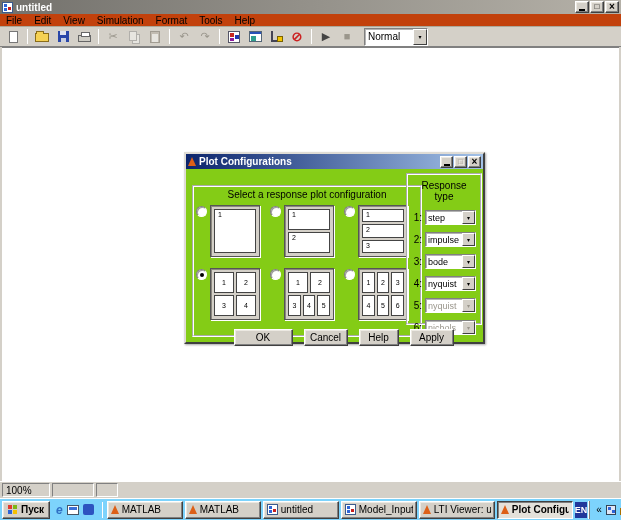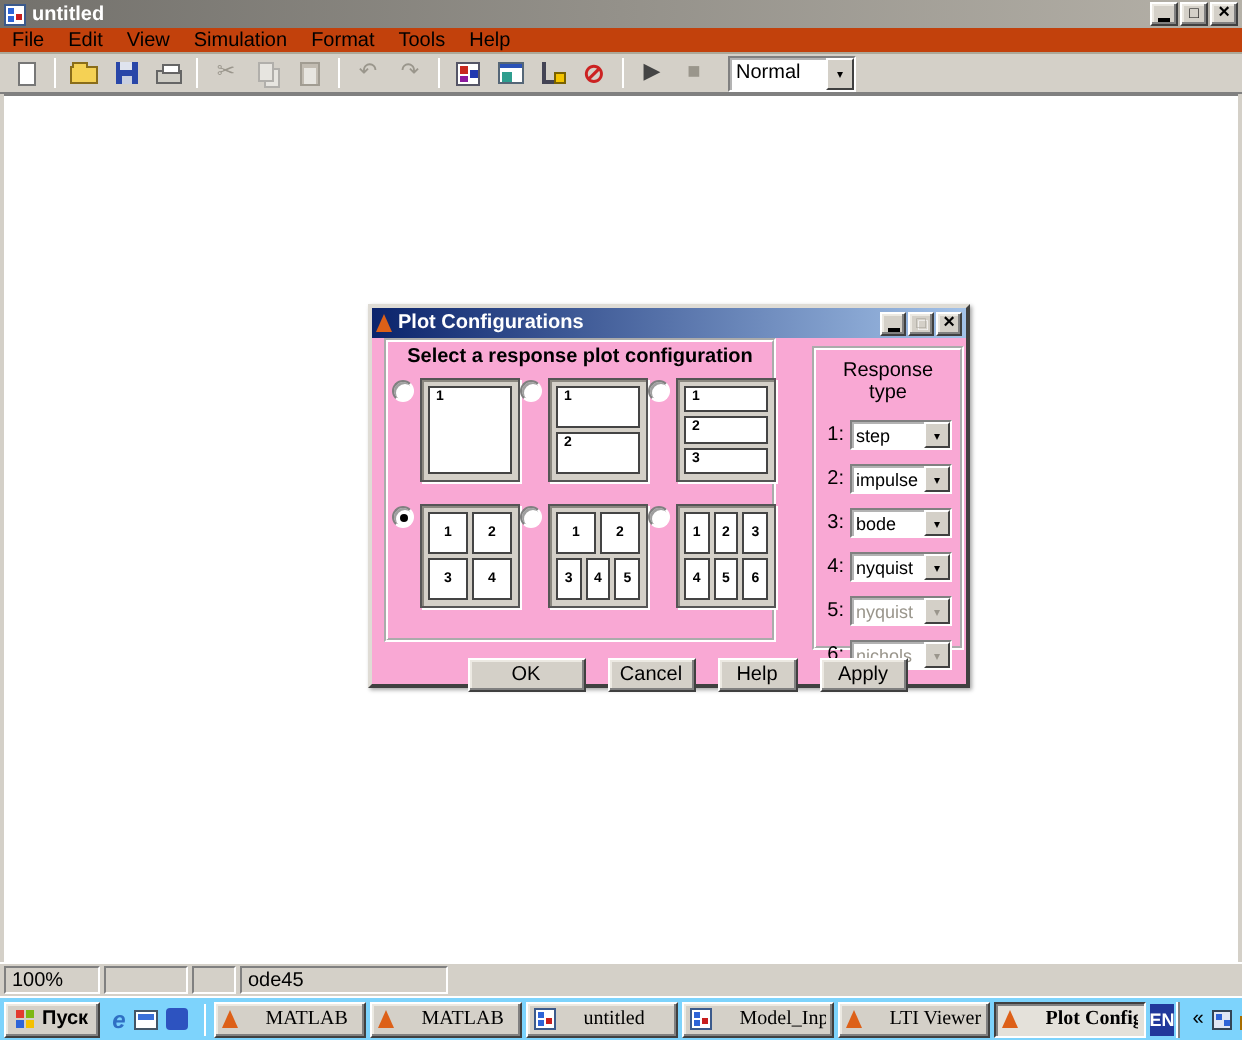--- a/index.html
+++ b/index.html
@@ -69,44 +69,44 @@
   .taskbar { position:absolute; left:0; right:0; bottom:0; height:22px; background:#7dd3fc; border-top:1px solid #fff; display:flex; align-items:center; padding:0 2px; gap:2px;margin-top:20px; }
   .start-btn { height:18px; display:flex; align-items:center; gap:3px; padding:0 5px; font-weight:bold; font-size:10px; }
   .winflag { width:10px; height:10px; position:relative; }
   .winflag::before { content:""; position:absolute; left:0; top:0; width:4px; height:4px; background:#e23a2e; box-shadow:5px 0 0 #7db713, 0 5px 0 #2e64d7, 5px 5px 0 #f4c000; }
   .qlaunch { display:flex; align-items:center; gap:4px; padding:0 4px; }
   .ql-ie { color:#2f6fc4; font-weight:bold; font-style:italic; font-size:12px; line-height:12px; }
   .ql-desktop { width:12px; height:10px; background:#fff; border:1px solid #456; position:relative; }
   .ql-desktop::before { content:""; position:absolute; left:1px; top:1px; width:8px; height:3px; background:#3a6fd8; }
   .ql-media { width:11px; height:11px; background:#2d53c0; border-radius:2px; }
   .tb-vsep { width:1px; height:16px; background:#808080; border-right:1px solid #fff; margin:0 2px; }
-  .task-btn { flex:0 0 76px; height:18px; display:flex; align-items:center; gap:14px; padding:0 3px; overflow:hidden;font-family:Liberation Serif, serif; }
+  .task-btn { flex:0 0 76px; height:18px; display:flex; align-items:center; gap:3px; padding:0 3px; overflow:hidden; }
   .task-btn .tb-label { white-space:nowrap; overflow:hidden; font-size:10px; }
   .task-btn.active { border-color:#404040 #fff #fff #404040; box-shadow:inset 1px 1px 0 #808080; background:#e4e1da; font-weight:bold; }
   .ic-matlab { width:0; height:0; border-left:4px solid transparent; border-right:4px solid transparent; border-bottom:9px solid #dd6018; flex:none; }
   .ic-simulink { width:11px; height:11px; background:#fff; border:1px solid #3b5a8c; position:relative; flex:none; }
   .ic-simulink::before { content:""; position:absolute; left:1px; top:1px; width:3px; height:3px; background:#2e64d7; box-shadow:4px 3px 0 #c81e1e; }
   .ic-simulink::after { content:""; position:absolute; left:1px; bottom:1px; width:3px; height:3px; background:#2e64d7; }
   .lang-box { width:16px; height:16px; background:#21389b; color:#fff; font-weight:bold; font-size:9px; display:flex; align-items:center; justify-content:center; }
   .tray { height:18px; display:flex; align-items:center; gap:4px; padding:0 4px 0 6px; border-left:1px solid #808080; box-shadow:-1px 0 0 #fff; }
   .tray-chevron { font-size:10px; }
   .tray-win { width:10px; height:10px; background:#dfe6f5; border:1px solid #345; position:relative; }
   .tray-win::before { content:""; position:absolute; left:1px; top:1px; width:3px; height:3px; background:#2e64d7; box-shadow:4px 3px 0 #2e64d7; }
   .tray-lock { width:9px; height:7px; background:#f0a013; border:1px solid #a86e00; position:relative; margin-top:4px; }
   .tray-lock::before { content:""; position:absolute; left:1px; top:-5px; width:5px; height:4px; border:1px solid #a86e00; border-bottom:none; border-radius:3px 3px 0 0; }
 
   
-  .dialog { position:absolute; left:184px; top:152px; width:301px; height:192px; background:#f9a8d4; border:2px solid; border-color:#dfdcd5 #404040 #404040 #dfdcd5; box-shadow:1px 1px 2px rgba(0,0,0,.35); z-index:10; }
+  .dialog { position:absolute; left:184px; top:152px; width:301px; height:192px; background:#84cc16; border:2px solid; border-color:#dfdcd5 #404040 #404040 #dfdcd5; box-shadow:1px 1px 2px rgba(0,0,0,.35); z-index:10; }
   .dlg-title { height:15px; background:linear-gradient(90deg,#0b246c,#a3c2e8); display:flex; align-items:center; padding:0 2px; }
   .dlg-title .dlg-title-text { color:#fff; font-weight:bold; font-size:10px; margin-left:3px; flex:1; }
   .dlg-wbtn { width:13px; height:12px; margin-left:1px; display:flex; align-items:center; justify-content:center; }
   .dlg-body { position:relative; height:173px; }
 
   .grp { position:absolute; border:2px groove #ffffff; }
-  .grp-select { left:6px; top:0; width:196px; height:152px;font-weight:bold; }
+  .grp-select { left:6px; top:16px; width:230px; height:152px; }
   .grp-caption { text-align:center; font-size:10px; padding-top:2px; }
   .layout-grid { display:grid; grid-template-columns:repeat(3,1fr); row-gap:11px; padding:5px 2px 0 2px; }
   .layout-cell { display:flex; align-items:flex-start; gap:3px; }
   .radio { width:11px; height:11px; border-radius:50%; background:#fff; border:1px solid; border-color:#808080 #fff #fff #808080; box-shadow:inset 1px 1px 0 rgba(64,64,64,.5); margin-top:1px; flex:none; display:flex; align-items:center; justify-content:center; }
   .radio .dot { width:4px; height:4px; border-radius:50%; background:transparent; }
   .radio.selected .dot { background:#000; }
   .tile { width:50px; height:52px; background:#d4d0c8; border:1px solid #555; box-shadow:inset 1px 1px 0 #8a877f, 1px 1px 0 #fff; display:flex; flex-direction:column; gap:2px; padding:3px; }
   .trow { flex:1; display:flex; gap:2px; }
   .pane { flex:1; background:#fff; border:1px solid #444; font-size:7px; line-height:8px; display:flex; }
   .pane.lt { justify-content:flex-start; align-items:flex-start; padding:1px 0 0 3px; }
@@ -376,21 +376,20 @@
         <span class="dlg-btn btn-apply raised">Apply</span>
       </div>
 
     </div>
   </div>
 
   <div class="statusbar">
     <span class="status-cell sc-zoom">100%</span>
     <span class="status-cell sc-e1"></span>
     <span class="status-cell sc-e2"></span>
-    <span class="status-cell sc-solver">ode45</span>
   </div>
 
   <div class="taskbar">
     <span class="start-btn raised">
       <span class="winflag"></span>
       <span>Пуск</span>
     </span>
     <span class="qlaunch">
       <span class="ql-ie">e</span>
       <span class="ql-desktop"></span>

